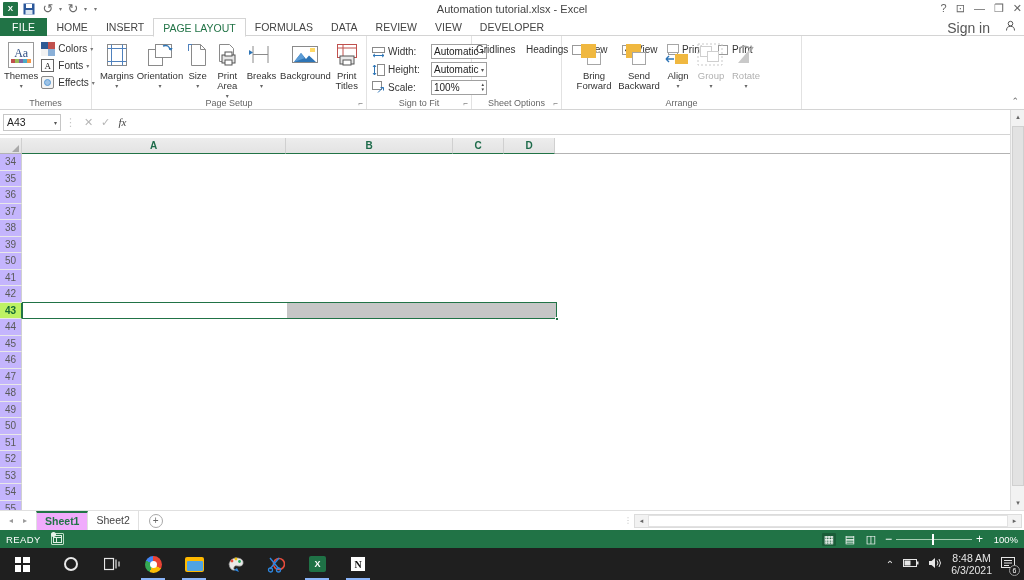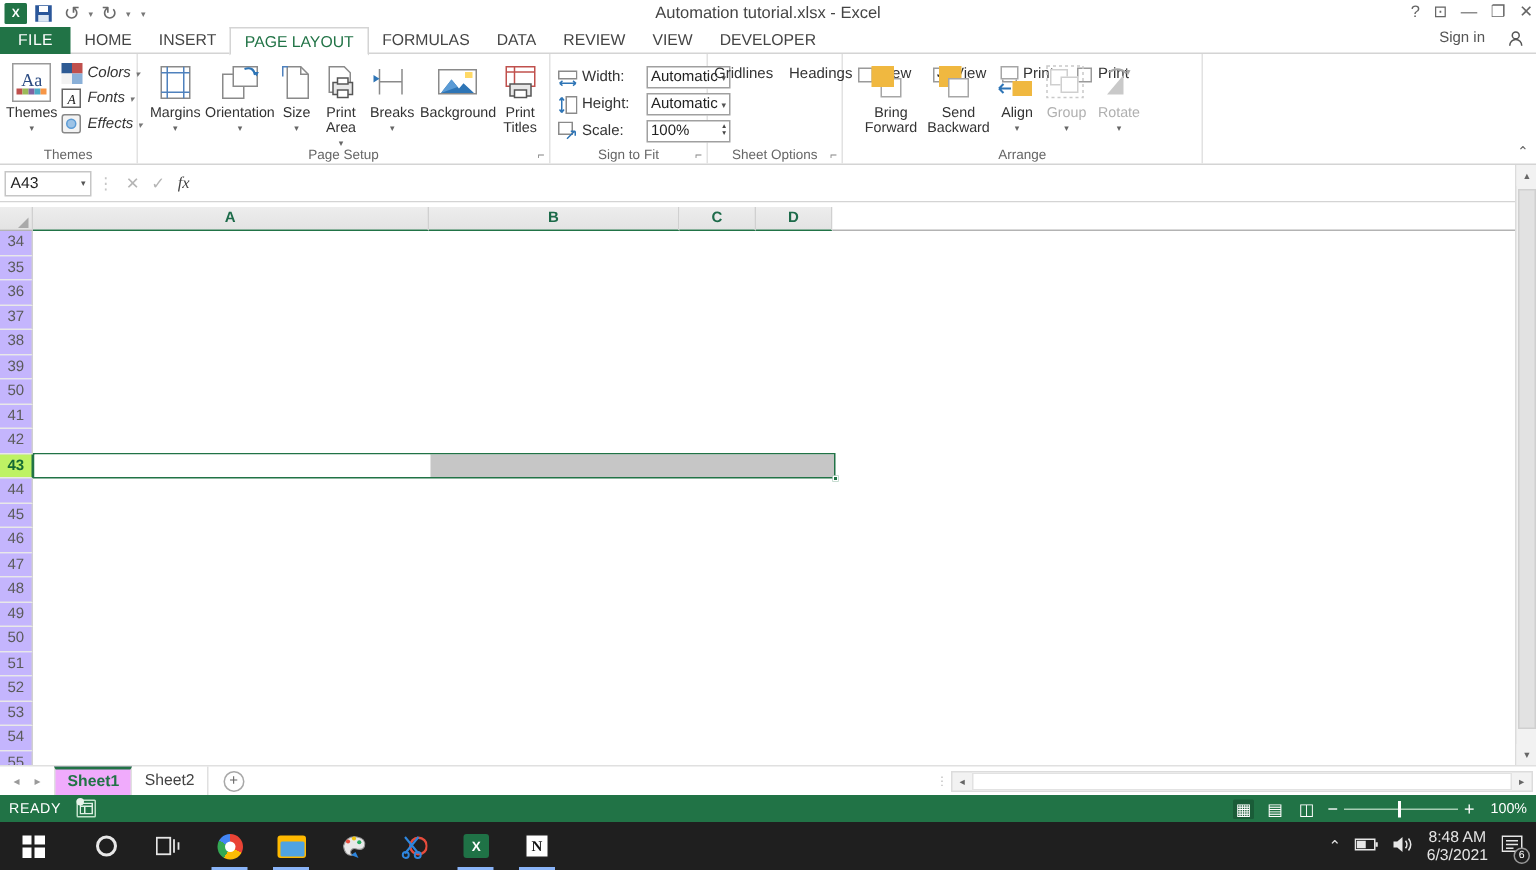--- a/index.html
+++ b/index.html
@@ -49,21 +49,21 @@
   .tab {
     font-size: 10.5px; color: #444; padding: 0 9px;
     display: flex; align-items: center; white-space: nowrap;
   }
   .tab.active {
     color: #217346; background: #fff;
     border: 1px solid #d4d4d4; border-bottom: 1px solid #fff;
     margin-bottom: -1px; position: relative; z-index: 3;
   }
   .signin {
-    position: absolute; right: 34px; top: 20px; font-size: 10px; color: #555;
+    position: absolute; right: 34px; top: 20px; font-size: 14px; color: #555;
   }
   .signin-ico { position: absolute; right: 8px; top: 20px; font-size: 11px; color: #555; }
 
   
   .ribbon {
     position: absolute; top: 36px; left: 0; width: 1024px; height: 74px;
     background: #fff; border-bottom: 1px solid #d4d4d4;
     display: flex; align-items: stretch;
   }
   .rgroup { position: relative; padding: 2px 4px 0 4px; border-right: 1px solid #e2e2e2; }
@@ -81,21 +81,21 @@
     padding-top: 2px; font-size: 9.5px; color: #333; line-height: 10px; text-align: center;
   }
   .bigbtn .ic { height: 30px; display: flex; align-items: center; justify-content: center; }
   .bigbtn .lbl { margin-top: 1px; }
   .bigbtn .ddc { font-size: 6px; color: #666; margin-top: 0px; }
 
   
   .smallcol { display: flex; flex-direction: column; justify-content: flex-start; padding-top: 2px; }
   .smallbtn {
     display: flex; align-items: center; gap: 3px; height: 17px;
-    font-size: 10px; color: #333; padding: 0 2px; font-style: italic;
+    font-size: 10px; color: #333; padding: 0 2px;
   }
   .smallbtn .sic { width: 15px; height: 15px; display: flex; align-items: center; justify-content: center; }
 
   
   .ico-themes {
     width: 26px; height: 26px; border: 1px solid #9a9a9a; background: #fff;
     display: flex; flex-direction: column; align-items: center; justify-content: center;
     font-size: 12px; color: #2b4b82; font-family: "Liberation Serif", serif;
   }
   .theme-swatches { display: flex; width: 20px; height: 4px; margin-top: 1px; }

